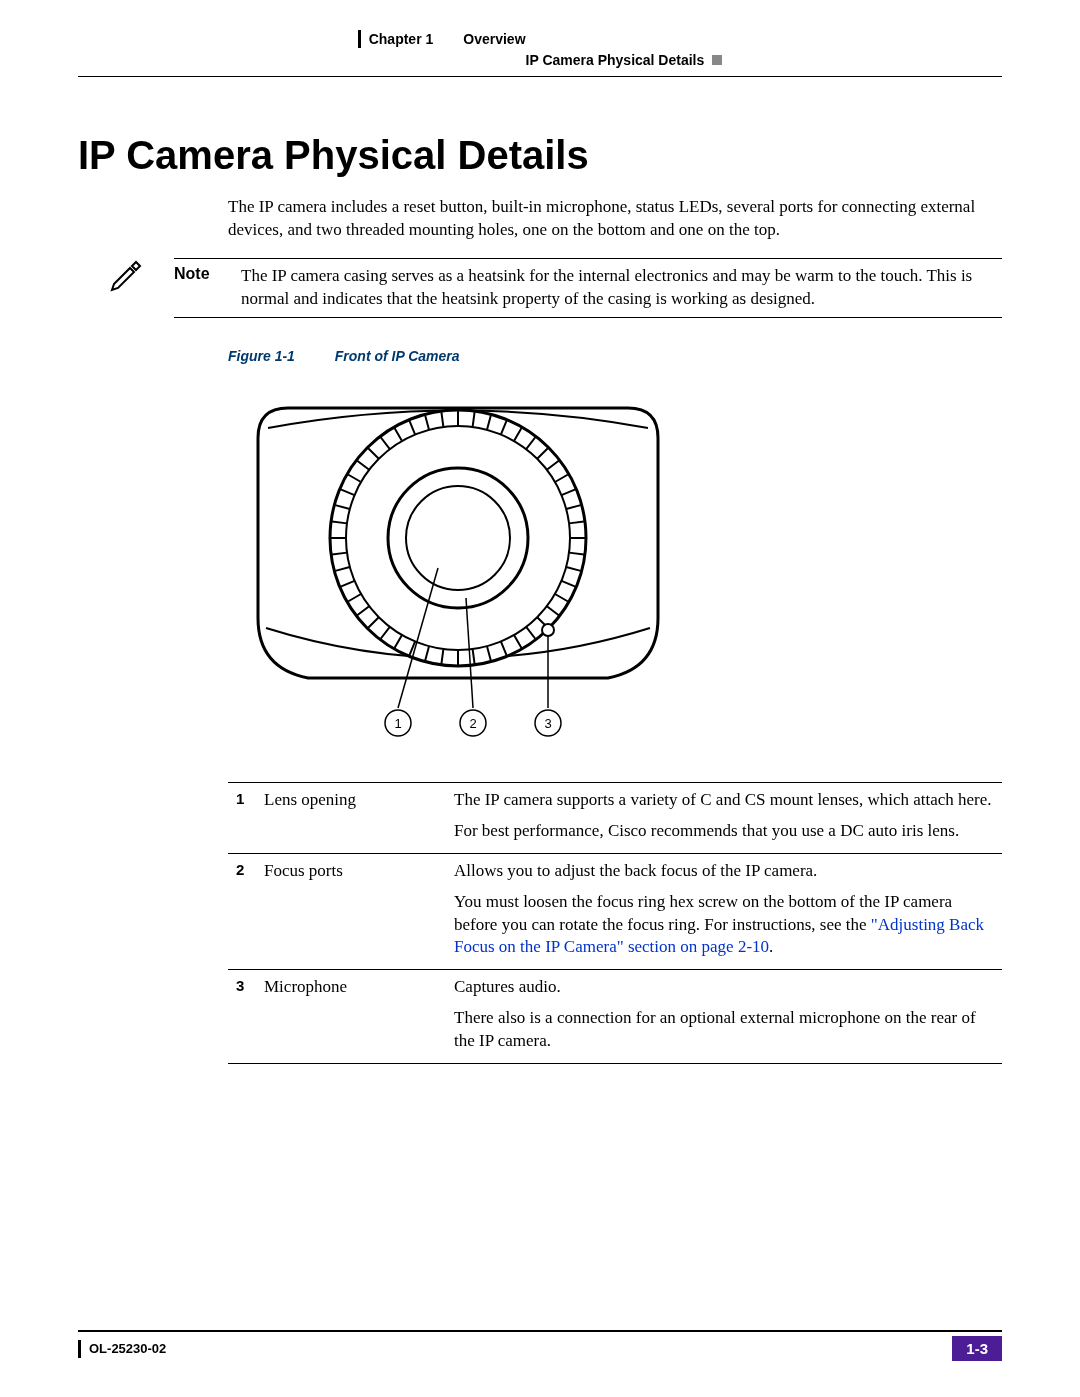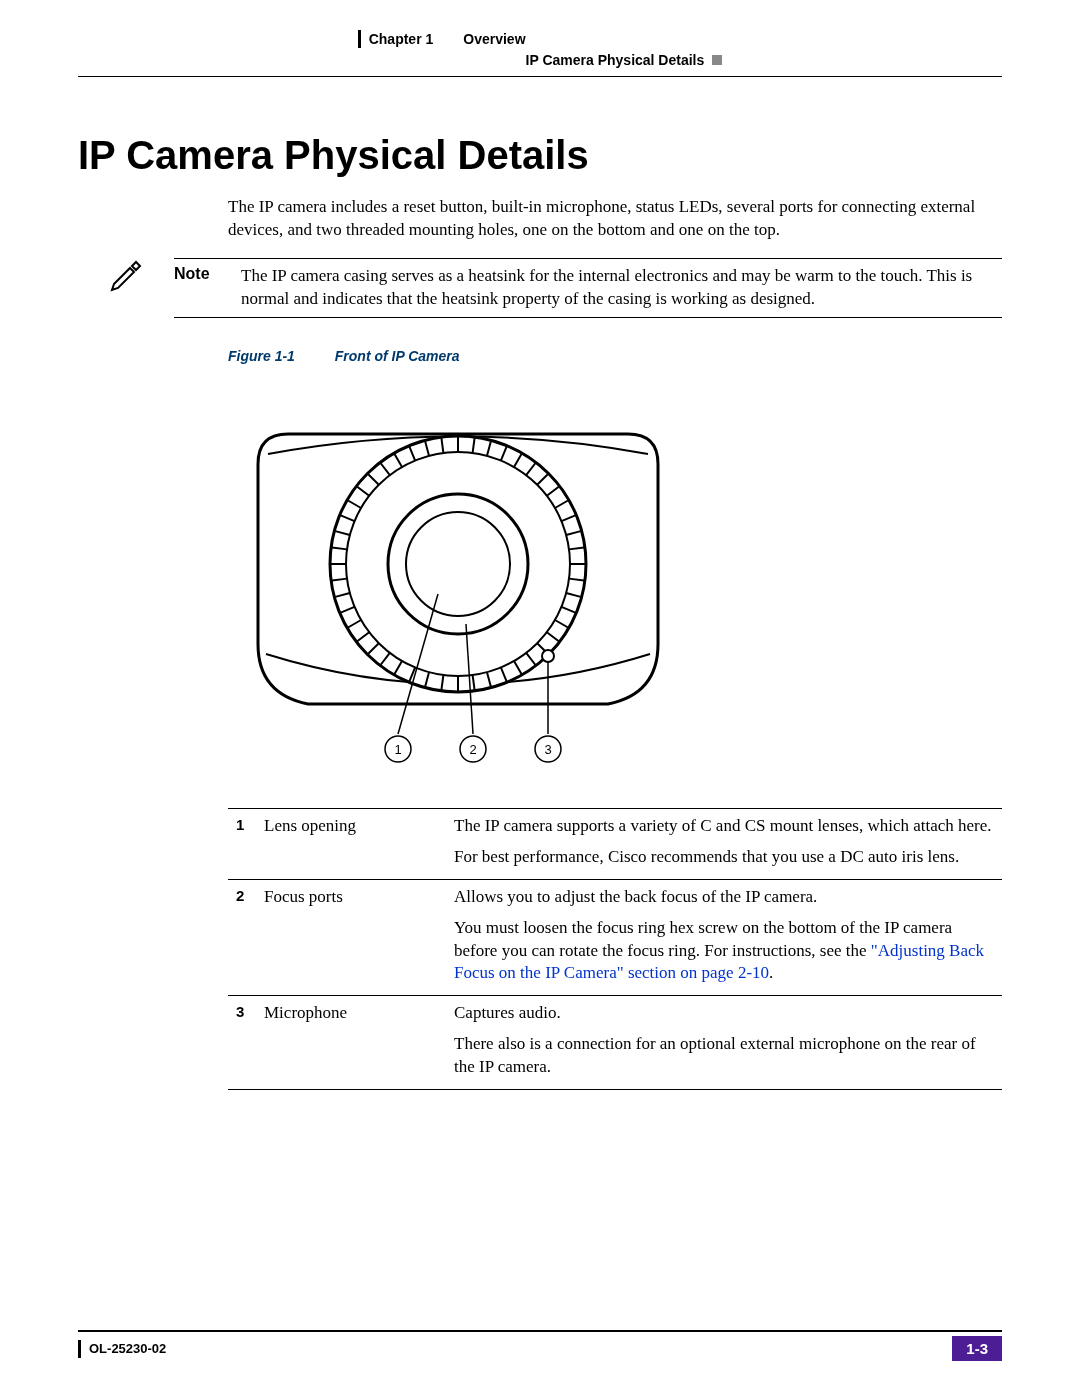--- a/index.html
+++ b/index.html
@@ -94,21 +94,21 @@
     flex: 1;
   }
   .link { color: #0033cc; }
   .figure-caption {
     font-family: Arial, Helvetica, sans-serif;
     font-style: italic;
     font-weight: bold;
     font-size: 14px;
     color: #003a6d;
     margin-top: 24px;
-    margin-bottom: 30px;
+    margin-bottom: 4px;
   }
   .figure-caption .caplabel { margin-right: 36px; }
   .figure-wrap {
     margin-bottom: 14px;
   }
   .camera-svg { display:block; }
   table.parts {
     border-collapse: collapse;
     width: 100%;
     font-size: 17px;

